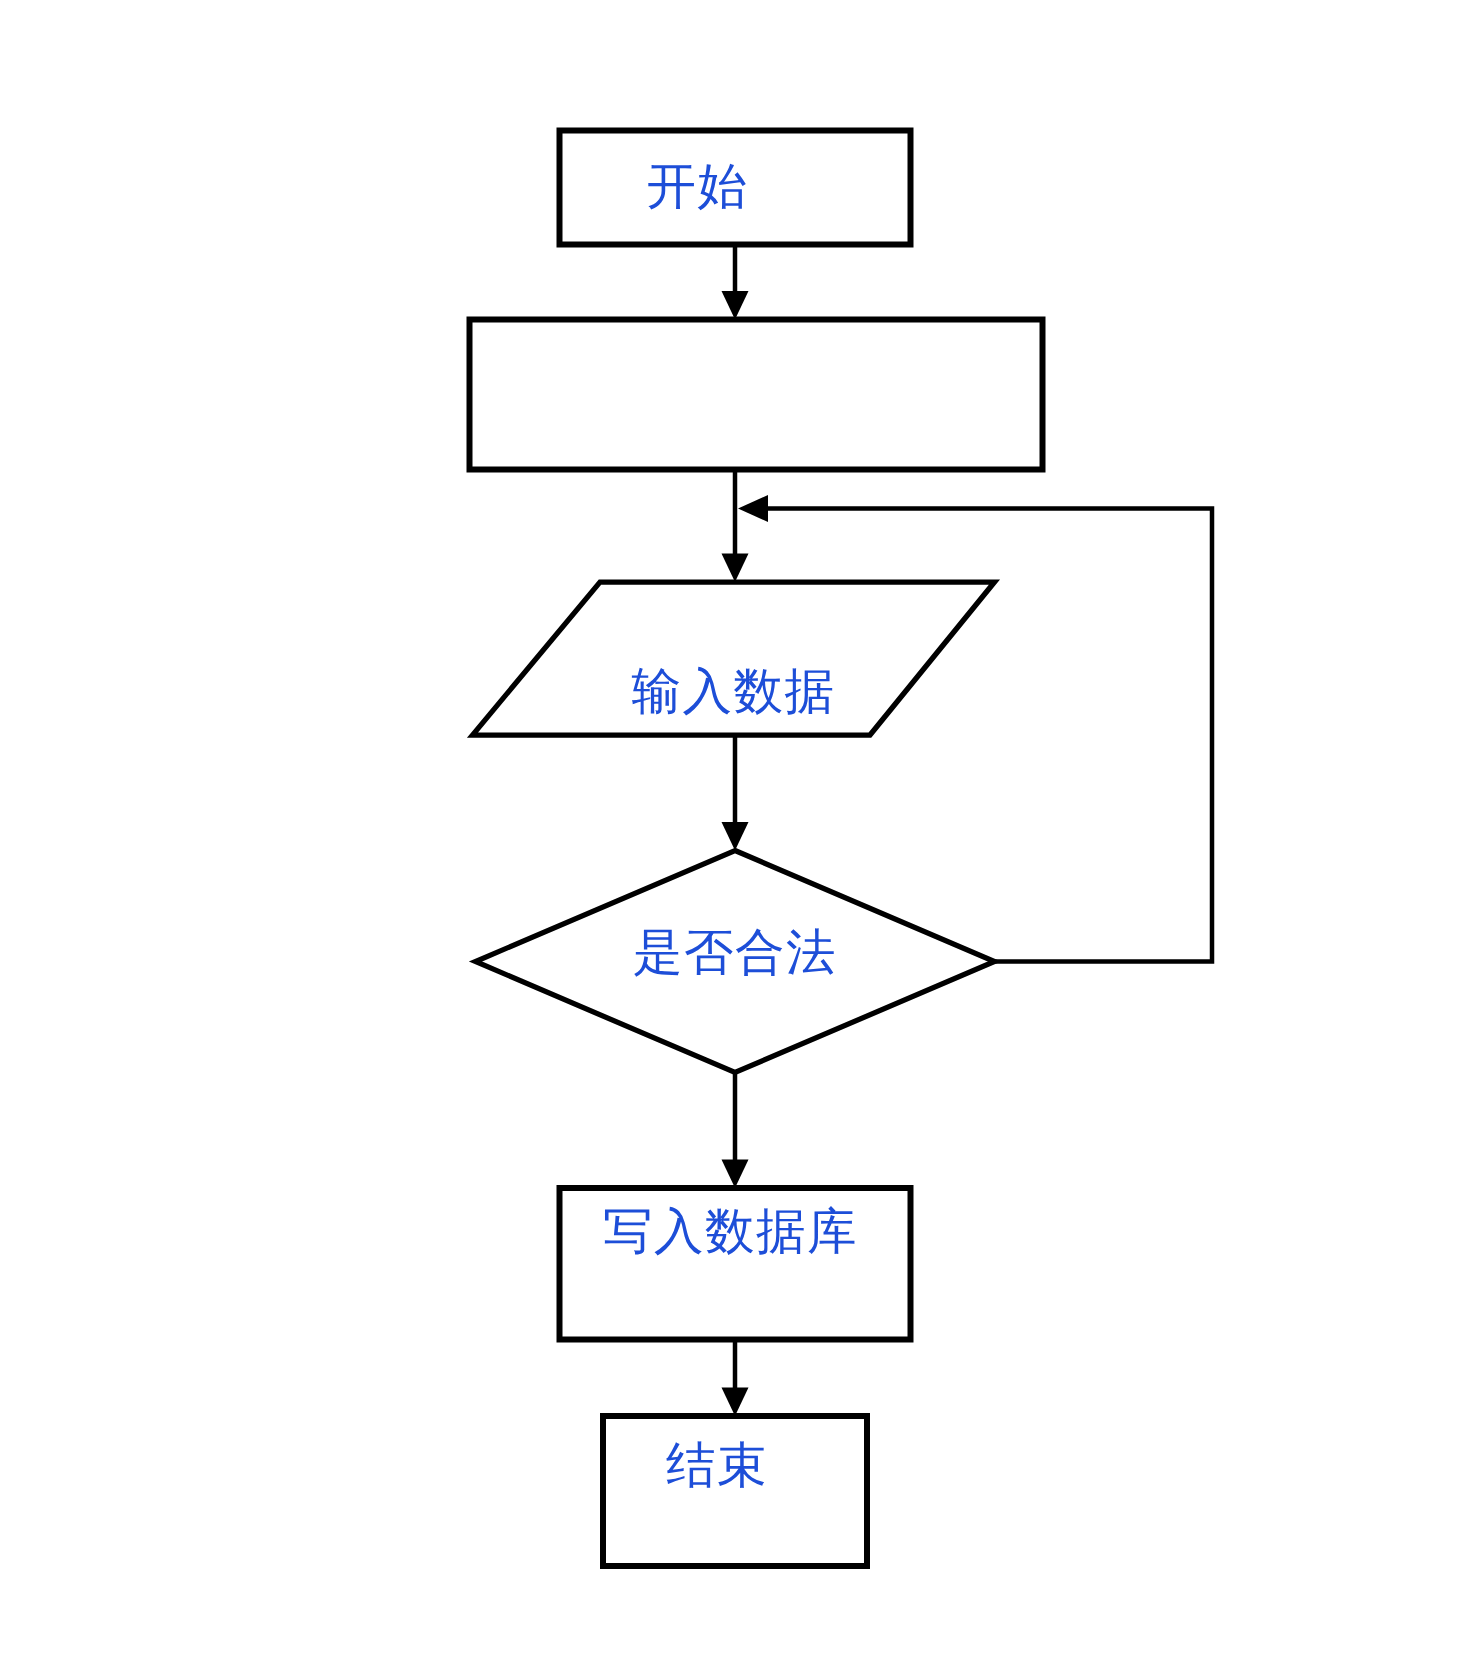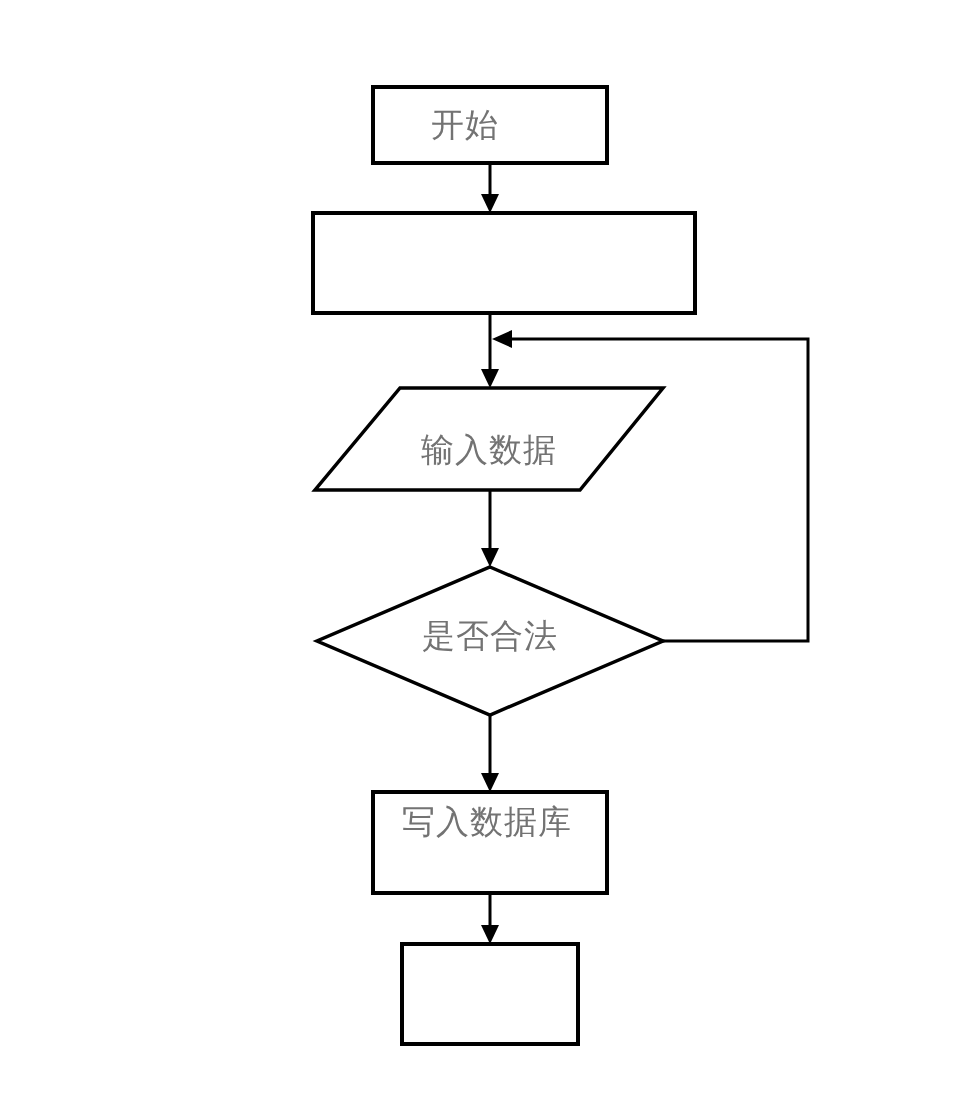--- a/index.html
+++ b/index.html
@@ -19,32 +19,32 @@
     position: absolute;
     left: 0;
     top: 0;
   }
   .node-label {
     position: absolute;
     display: flex;
     box-sizing: border-box;
     font-size: 33px;
     line-height: 1.1;
-    color: #737373;
+    color: #1d4ed8;
     white-space: nowrap;
     letter-spacing: 1px;
   }
   
   .lbl-start  { left: 373px; top: 87px;  width: 234px; height: 76px;
                 align-items: center; padding-left: 58px; }
   
   .lbl-select { left: 313px; top: 213px; width: 382px; height: 100px;
                 align-items: flex-start; padding-top: 11px; padding-left: 25px; }
   
-  .lbl-input  { left: 315px; top: 396px; width: 348px; height: 102px;
+  .lbl-input  { left: 315px; top: 408px; width: 348px; height: 102px;
                 align-items: center; justify-content: center; padding-top: 6px; }
   
   .lbl-decision { left: 317px; top: 567px; width: 346px; height: 148px;
                 align-items: center; justify-content: center; padding-bottom: 10px; }
   
   .lbl-write  { left: 373px; top: 792px; width: 234px; height: 101px;
                 align-items: flex-start; padding-top: 12px; padding-left: 29px; }
   
   .lbl-end    { left: 402px; top: 944px; width: 176px; height: 100px;
                 align-items: flex-start; padding-top: 16px; padding-left: 42px; }
@@ -92,13 +92,14 @@
 
   <div class="node-label lbl-start">开始</div>
 
 
   <div class="node-label lbl-input">输入数据</div>
 
   <div class="node-label lbl-write">写入数据库</div>
 
   <div class="node-label lbl-decision">是否合法</div>
 
+  <div class="node-label lbl-end">结束</div>
 </div>
 
 </body></html>

